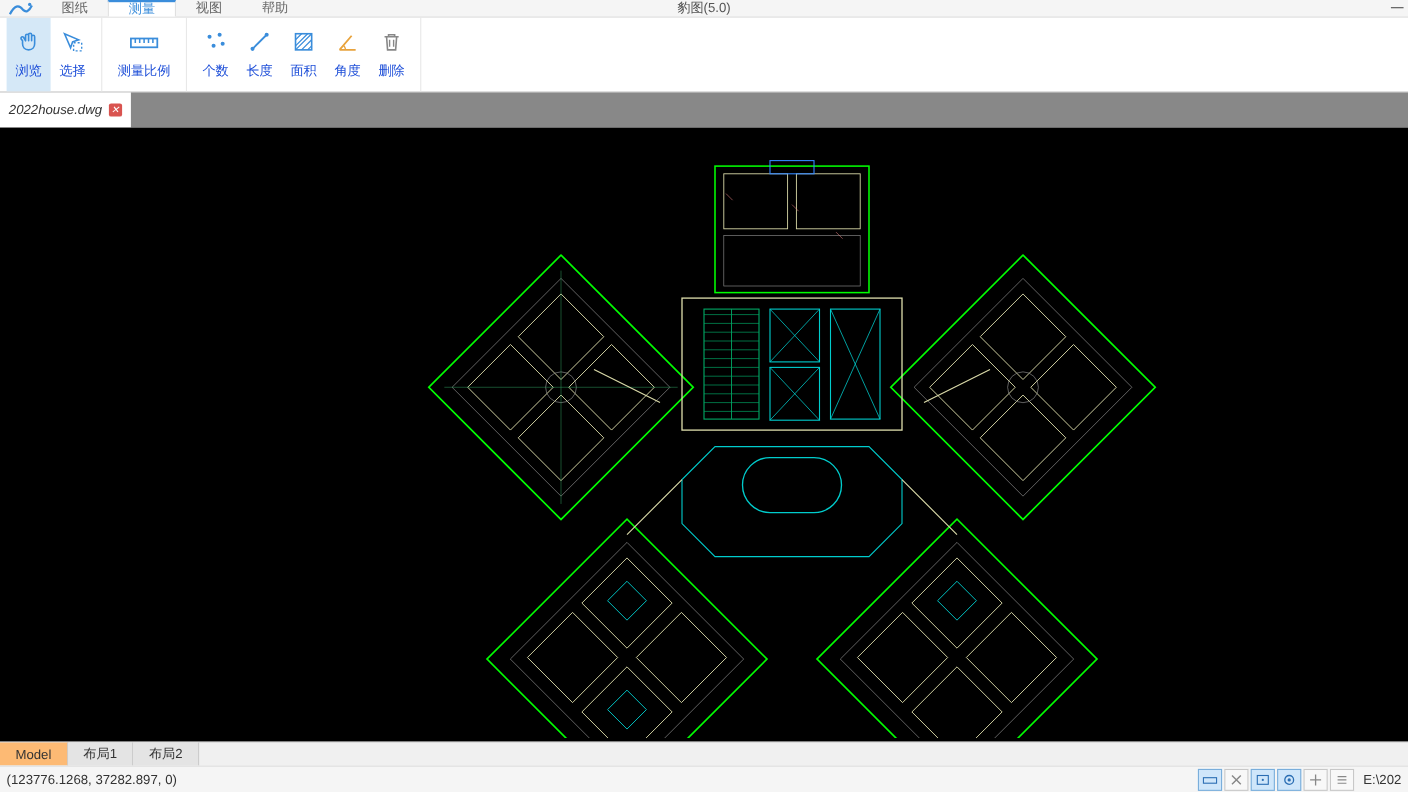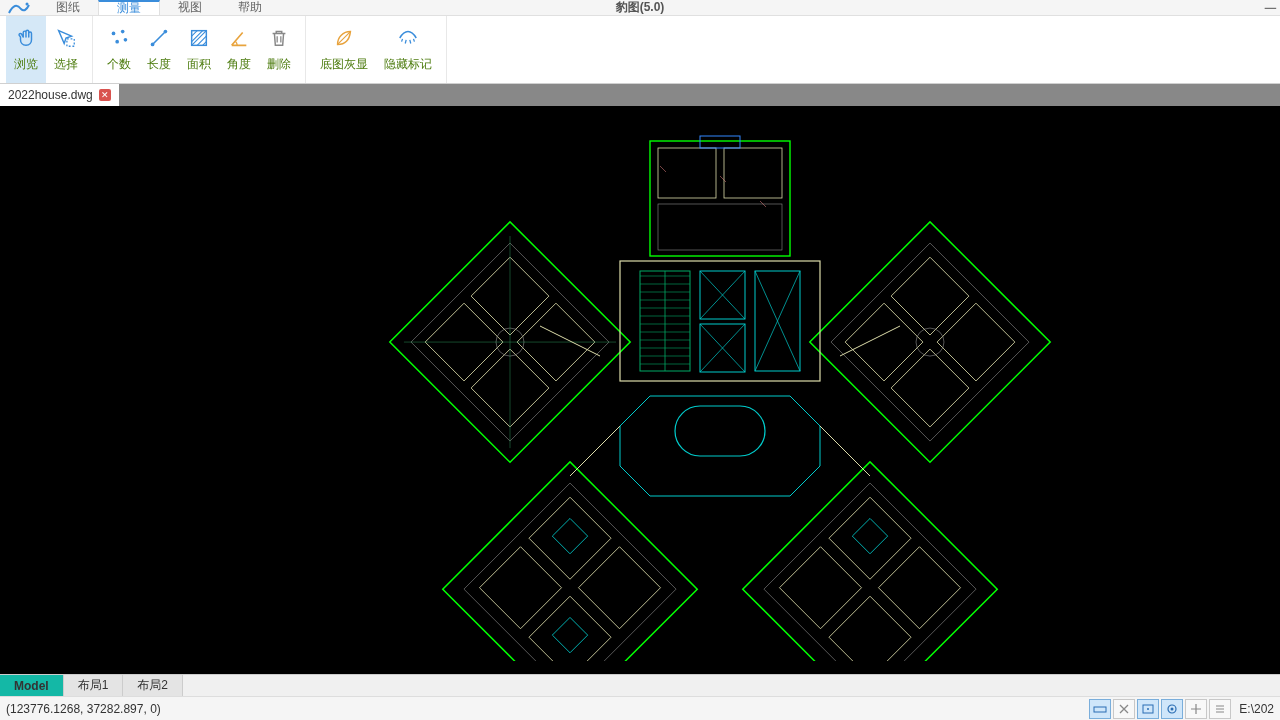--- a/index.html
+++ b/index.html
@@ -47,21 +47,20 @@
       border-top: 2px solid #3a8ddb;
       border-left: 1px solid #e0e0e0;
       border-right: 1px solid #e0e0e0;
       text-align: right;
     }
     .titlebar .app-title {
       position: absolute;
       left: 50%;
       transform: translateX(-50%);
       color: #555;
-      font-weight: bold;
     }
     .titlebar .window-controls {
       position: absolute;
       right: 4px;
       display: flex;
       gap: 16px;
       align-items: center;
       height: 100%;
       color: #666;
     }
@@ -80,36 +79,37 @@
     }
     .ribbon-item {
       display: flex;
       flex-direction: column;
       align-items: center;
       justify-content: center;
       padding: 4px 8px;
       min-width: 38px;
       gap: 6px;
       cursor: pointer;
-      color: #4d7c0f;
+      color: #1d4ed8;
     }
     .ribbon-item.active {
       background: #d5e8f7;
     }
     .ribbon-item .ico {
       height: 24px;
       display: flex;
       align-items: center;
       justify-content: center;
     }
     .tabbar {
-      height: 22px;
+      height: 32px;
       background: #888;
       display: flex;
       align-items: stretch;
+      font-style: italic;
     }
     .doc-tab {
       background: #fff;
       color: #333;
       padding: 0 8px;
       display: flex;
       align-items: center;
       gap: 6px;
       font-size: 12px;
     }
@@ -140,21 +140,21 @@
     }
     .btab {
       padding: 0 14px;
       display: flex;
       align-items: center;
       border-right: 1px solid #ccc;
       background: #e4e4e4;
       cursor: pointer;
       font-size: 12px;
     }
-    .btab.active { background: #14b8a6; font-weight: bold; }
+    .btab.active { background: #fdba74; }
     .statusbar {
       height: 24px;
       background: #f5f5f5;
       display: flex;
       align-items: center;
       padding: 0 6px;
       font-size: 12px;
       color: #333;
       border-top: 1px solid #ddd;
     }
@@ -214,20 +214,31 @@
             <path d="M4 4l6 14 2-6 6-2z" stroke="#3a8ddb" stroke-width="1.6" fill="none"></path>
             <rect x="13" y="13" width="8" height="8" stroke="#3a8ddb" stroke-width="1.4" fill="none" stroke-dasharray="2 2"></rect>
           </svg>
       </div>
       <span>选择</span>
     </div>
   </div>
   <div class="ribbon-group">
     <div class="ribbon-item">
       <div class="ico">
+        <svg width="28" height="22" viewBox="0 0 28 22">
+            <rect x="2" y="8" width="24" height="8" stroke="#3a8ddb" stroke-width="1.6" fill="none"></rect>
+            <path d="M6 8v4M10 8v4M14 8v4M18 8v4M22 8v4" stroke="#3a8ddb" stroke-width="1.4"></path>
+          </svg>
+      </div>
+      <span>测量比例</span>
+    </div>
+  </div>
+  <div class="ribbon-group">
+    <div class="ribbon-item">
+      <div class="ico">
         <svg width="22" height="22" viewBox="0 0 24 24">
             <circle cx="6" cy="7" r="2" fill="#3a8ddb"></circle>
             <circle cx="16" cy="5" r="2" fill="#3a8ddb"></circle>
             <circle cx="10" cy="16" r="2" fill="#3a8ddb"></circle>
             <circle cx="19" cy="14" r="2" fill="#3a8ddb"></circle>
           </svg>
       </div>
       <span>个数</span>
     </div>
     <div class="ribbon-item">
@@ -259,40 +270,20 @@
       <span>角度</span>
     </div>
     <div class="ribbon-item">
       <div class="ico">
         <svg width="22" height="22" viewBox="0 0 24 24">
             <path d="M5 7h14M9 7V5h6v2M7 7l1 13h8l1-13" stroke="#888" stroke-width="1.6" fill="none"></path>
             <path d="M10 10v7M14 10v7" stroke="#888" stroke-width="1.4"></path>
           </svg>
       </div>
       <span>删除</span>
-    </div>
-  </div>
-  <div class="ribbon-group">
-    <div class="ribbon-item">
-      <div class="ico">
-        <svg width="22" height="22" viewBox="0 0 24 24">
-            <path d="M5 19c0-8 6-14 14-14-1 9-6 14-14 14z" stroke="#e8a33d" stroke-width="1.6" fill="none"></path>
-            <path d="M5 19c4-4 8-8 14-14" stroke="#e8a33d" stroke-width="1.2"></path>
-          </svg>
-      </div>
-      <span>底图灰显</span>
-    </div>
-    <div class="ribbon-item">
-      <div class="ico">
-        <svg width="22" height="22" viewBox="0 0 24 24">
-            <path d="M3 12c3-5 7-7 9-7s6 2 9 7" stroke="#3a8ddb" stroke-width="1.6" fill="none"></path>
-            <path d="M6 13l-1 3M10 14l-1 4M14 14l1 4M18 13l1 3" stroke="#3a8ddb" stroke-width="1.4"></path>
-          </svg>
-      </div>
-      <span>隐藏标记</span>
     </div>
   </div>
 </div>
 
 <div class="tabbar">
   <div class="doc-tab">
     <span>2022house.dwg</span>
     <span class="close">✕</span>
   </div>
 </div>

